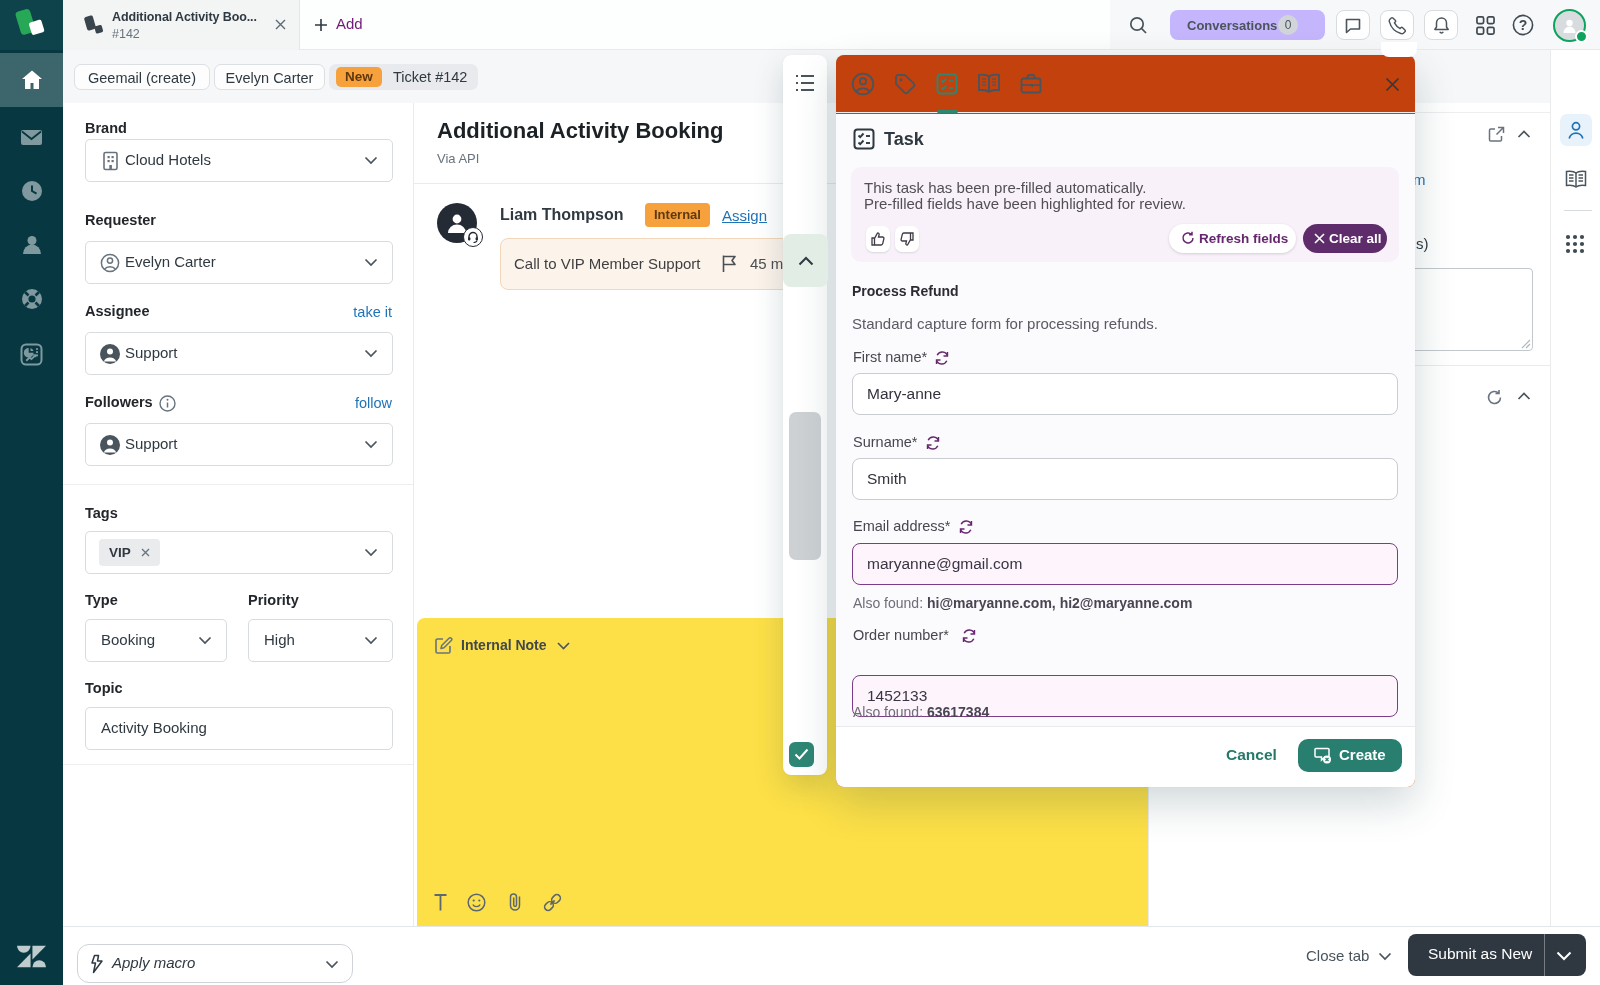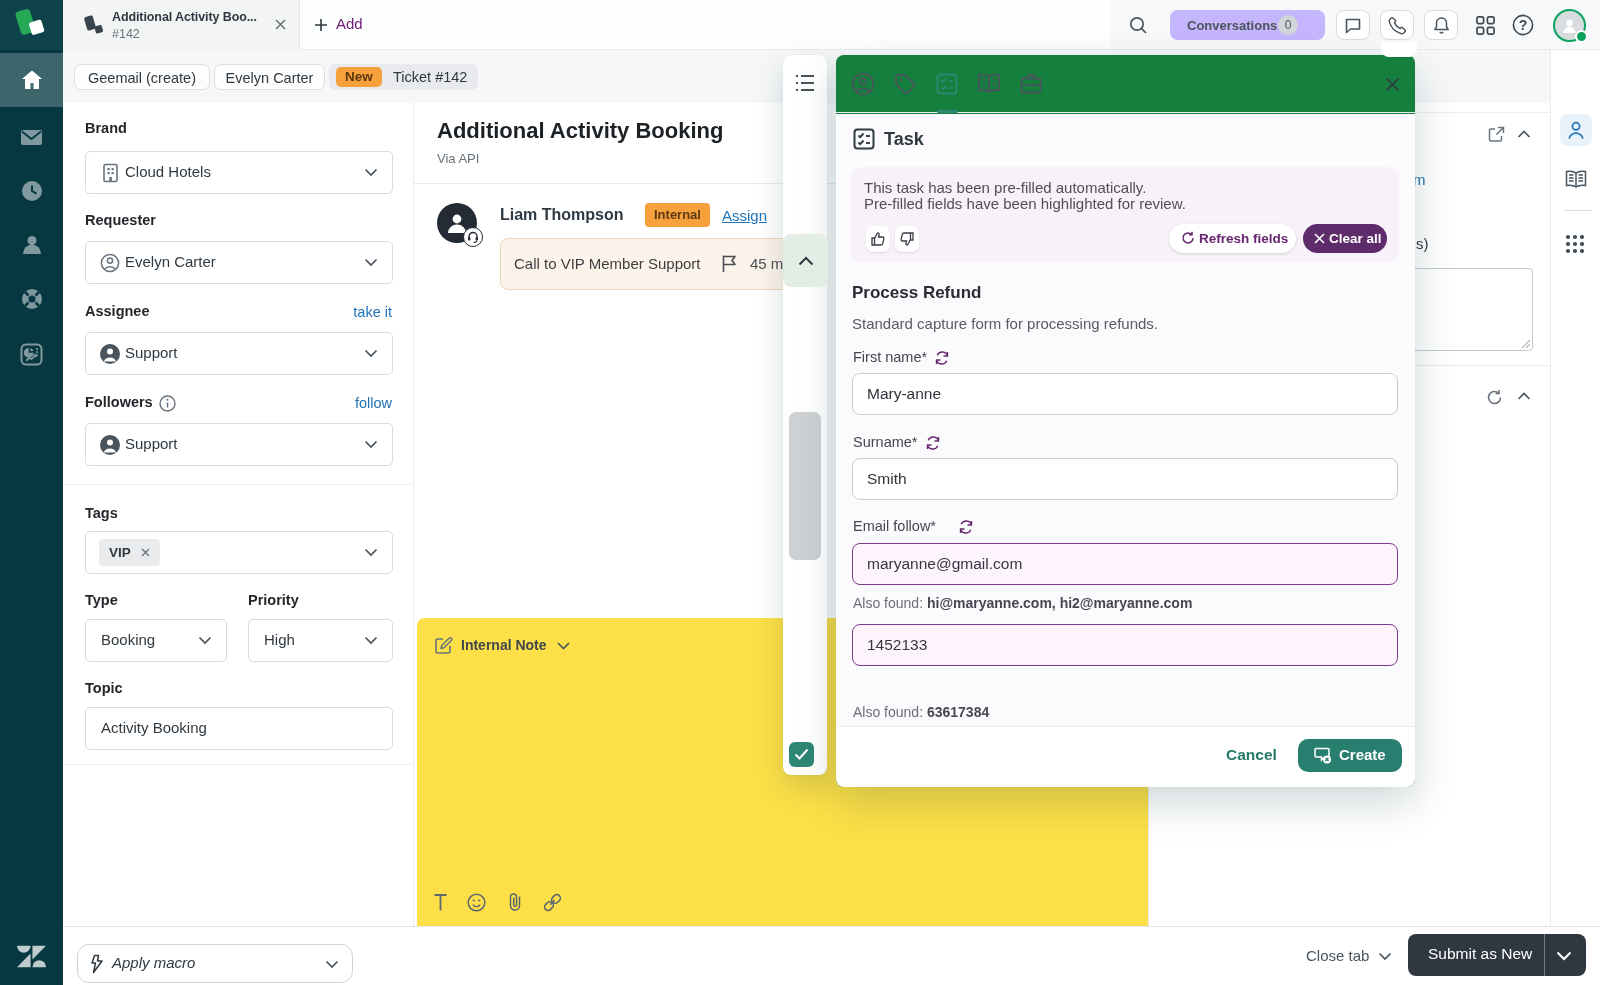--- a/index.html
+++ b/index.html
@@ -63,21 +63,21 @@
 #bottombar { left:63px; top:926px; width:1537px; height:59px; background:#fff; border-top:1px solid #e4e7e9; z-index:6; }
 #applymacro { position:absolute; left:14px; top:17px; width:276px; height:39px; border:1px solid #cfd3d7; border-radius:12px; background:#fff;font-style:italic; }
 #closetab { position:absolute; left:1243px; top:20px; font-size:15px; color:#49545c; }
 #submitbtn { position:absolute; left:1345px; top:7px; width:178px; height:42px; background:#2f3841; border-radius:8px; }
 #submitbtn .t { position:absolute; left:20px; top:11px; font-size:15.5px; color:#fff; }
 #submitbtn .d { position:absolute; left:136px; top:0; width:1px; height:42px; background:rgba(255,255,255,0.35); }
 
 
 #mrail { left:783px; top:55px; width:44px; height:720px; background:#fff; border-radius:8px; box-shadow:0 12px 30px rgba(20,60,70,0.18), 0 0 1px rgba(0,0,0,0.1); z-index:20; }
 #mintbtn { left:783px; top:234px; width:45px; height:53px; background:#e2ede6; border-radius:8px; z-index:22; display:flex; align-items:center; justify-content:center; }
-#modal { left:836px; top:55px; width:579px; height:732px; background:#15803d; border-radius:8px; box-shadow:0 16px 40px rgba(20,60,70,0.2), 0 0 1px rgba(0,0,0,0.1); z-index:20; }
+#modal { left:836px; top:55px; width:579px; height:732px; background:#c2410c; border-radius:8px; box-shadow:0 16px 40px rgba(20,60,70,0.2), 0 0 1px rgba(0,0,0,0.1); z-index:20; }
 #mtabs { position:absolute; left:0; top:0; width:579px; height:58px; border-bottom:1px solid #e9ebed; }
 #munderline { position:absolute; left:101px; top:55px; width:21px; height:3px; background:#2e8673; border-radius:1.5px; }
 #mbody { position:absolute; left:0; top:59px; width:579px; height:612px; background:#fbfafc; }
 #mfooter { position:absolute; left:0; top:671px; width:579px; height:61px; background:#fff; border-top:1px solid #e9eaee; border-radius:0 0 8px 8px; }
 #lavpanel { position:absolute; left:15px; top:53px; width:548px; height:95px; background:#f8f1f9; border-radius:10px; }
 .minput { position:absolute; left:16px; width:546px; height:42px; background:#fff; border:1px solid #c9ccd1; border-radius:8px; font-size:15.5px; color:#32323c; }
 .minput .v { position:absolute; left:14px; top:11px; }
 .minput.pink { background:#fdf4fc; border:1.5px solid #7d3b89; }
 .mlabel { position:absolute; left:17px; font-size:14.5px; color:#47474f; }
 .alsofound { position:absolute; left:17px; font-size:14px; color:#6e6e78; }
@@ -214,21 +214,21 @@
           <path d="M0 0 a7 7 0 0 0 14 0 z"></path>
           <path d="M14 8 V22 H0 Z"></path>
           <path d="M16 0 H30 L16 14 Z"></path>
           <path d="M16 22 a7 7 0 0 1 14 0 z"></path>
         </g>
   </svg>
 </div>
 
 <div id="leftpanel" class="abs">
   <div class="flabel" style="top:17px;">Brand</div>
-  <div class="fbox" style="top:48px;text-align:center;">
+  <div class="fbox" style="top:36px;text-align:center;">
     <svg style="position:absolute;left:15px;top:11px" width="19" height="20" viewBox="0 0 19 20">
           <rect x="3" y="1.5" width="13" height="17" rx="1.5" fill="none" stroke="#68737d" stroke-width="1.6"></rect>
           <g fill="#68737d">
             <rect x="6.5" y="5" width="2.2" height="2.2"></rect>
             <rect x="10.5" y="5" width="2.2" height="2.2"></rect>
             <rect x="6.5" y="9" width="2.2" height="2.2"></rect>
             <rect x="10.5" y="9" width="2.2" height="2.2"></rect>
             <rect x="8.3" y="14" width="2.6" height="4.5"></rect>
           </g>
         </svg>
@@ -529,49 +529,49 @@
             </svg>
         <div style="position:absolute;left:30px;top:7px;font-size:13.5px;font-weight:600;color:#67276f;white-space:nowrap;">Refresh fields</div>
       </div>
       <div style="position:absolute;left:452px;top:57px;width:84px;height:29px;background:#5e2c6b;border-radius:15px;white-space:nowrap;">
         <svg style="position:absolute;left:11px;top:9px" width="11" height="11" viewBox="0 0 11 11">
               <path d="M1 1 L10 10 M10 1 L1 10" stroke="#fff" stroke-width="1.6"></path>
             </svg>
         <div style="position:absolute;left:26px;top:7px;font-size:13.5px;font-weight:600;color:#fff;white-space:nowrap;">Clear all</div>
       </div>
     </div>
-    <div style="position:absolute;left:16px;top:169px;font-size:17px;font-weight:bold;color:#2b2b33;">Process Refund</div>
+    <div style="position:absolute;left:16px;top:169px;font-size:14px;font-weight:bold;color:#2b2b33;">Process Refund</div>
     <div style="position:absolute;left:16px;top:201px;font-size:15px;color:#5a5a63;">Standard capture form for processing refunds.</div>
     <div class="mlabel" style="top:235px;">First name*</div>
     <svg style="position:absolute;left:99px;top:237px" width="14" height="14" viewBox="0 0 14 14">
           <path d="M12.5 5 a5.5 5.5 0 0 0 -10.3 -0.8 M1.5 9 a5.5 5.5 0 0 0 10.3 0.8 M12.5 1 v4 h-4 M1.5 13 v-4 h4" fill="none" stroke="#67276f" stroke-width="1.4"></path>
         </svg>
     <div class="minput" style="top:259px;padding-left:27px;">
           <div class="v">Mary-anne</div>
         </div>
     <div class="mlabel" style="top:320px;">Surname*</div>
     <svg style="position:absolute;left:90px;top:322px" width="14" height="14" viewBox="0 0 14 14">
           <path d="M12.5 5 a5.5 5.5 0 0 0 -10.3 -0.8 M1.5 9 a5.5 5.5 0 0 0 10.3 0.8 M12.5 1 v4 h-4 M1.5 13 v-4 h4" fill="none" stroke="#67276f" stroke-width="1.4"></path>
         </svg>
     <div class="minput" style="top:344px;">
           <div class="v">Smith</div>
         </div>
-    <div class="mlabel" style="top:404px;">Email follow*</div>
+    <div class="mlabel" style="top:404px;">Email address*</div>
     <svg style="position:absolute;left:123px;top:406px" width="14" height="14" viewBox="0 0 14 14">
           <path d="M12.5 5 a5.5 5.5 0 0 0 -10.3 -0.8 M1.5 9 a5.5 5.5 0 0 0 10.3 0.8 M12.5 1 v4 h-4 M1.5 13 v-4 h4" fill="none" stroke="#67276f" stroke-width="1.4"></path>
         </svg>
     <div class="minput pink" style="top:429px;">
           <div class="v" style="color:#3a3544;">maryanne@gmail.com</div>
         </div>
     <div class="alsofound" style="top:481px;">Also found: <b>hi@maryanne.com, hi2@maryanne.com</b></div>
     <div class="mlabel" style="top:513px;">Order number*</div>
     <svg style="position:absolute;left:126px;top:515px" width="14" height="14" viewBox="0 0 14 14">
           <path d="M12.5 5 a5.5 5.5 0 0 0 -10.3 -0.8 M1.5 9 a5.5 5.5 0 0 0 10.3 0.8 M12.5 1 v4 h-4 M1.5 13 v-4 h4" fill="none" stroke="#67276f" stroke-width="1.4"></path>
         </svg>
-    <div class="minput pink" style="top:510px;text-decoration:underline;">
+    <div class="minput pink" style="top:561px;text-decoration:underline;">
           <div class="v" style="color:#3a3544;">1452133</div>
         </div>
     <div class="alsofound" style="top:590px;">Also found: <b>63617384</b></div>
   </div>
   <div id="mfooter">
     <div style="position:absolute;left:390px;top:19px;font-size:15.5px;font-weight:bold;color:#26796a;">Cancel</div>
     <div style="position:absolute;left:462px;top:12px;width:104px;height:33px;background:#287f70;border-radius:10px;">
       <svg style="position:absolute;left:16px;top:8px" width="18" height="17" viewBox="0 0 18 17">
             <path d="M2 1.5 h12 a1 1 0 0 1 1 1 V9 a1 1 0 0 1 -1 1 h-3 l-3.5 3 V10 H2 a1 1 0 0 1 -1 -1 V2.5 a1 1 0 0 1 1 -1 z" fill="none" stroke="#fff" stroke-width="1.5"></path>
             <circle cx="13" cy="12.5" r="4" fill="#fff"></circle>

